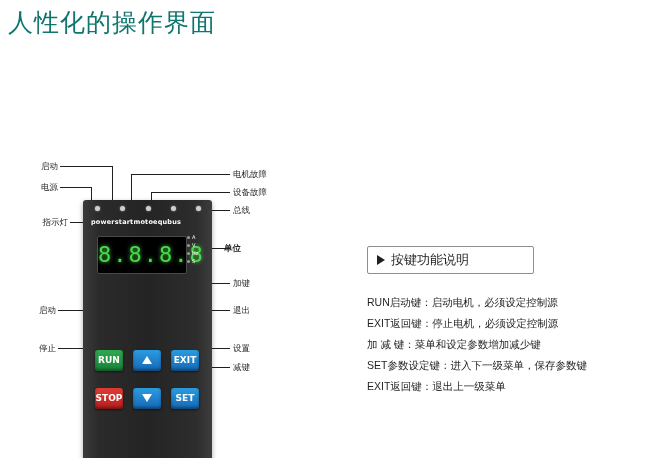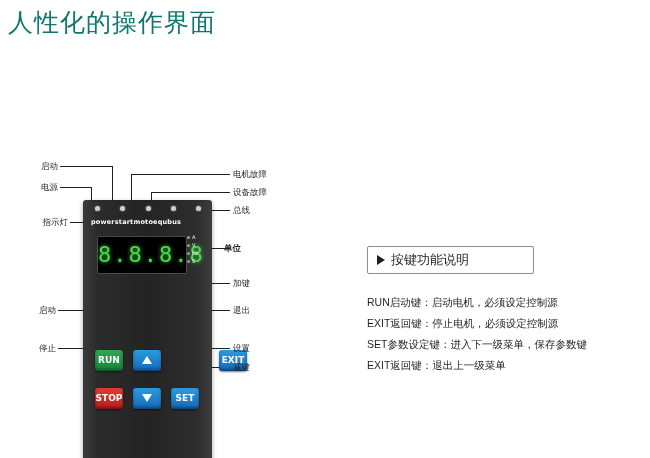--- a/index.html
+++ b/index.html
@@ -132,21 +132,21 @@
     font-size: 9px;
     font-weight: bold;
     text-align: center;
     line-height: 21px;
     box-shadow: inset 0 -2px 3px rgba(0,0,0,0.35), 0 1px 2px rgba(0,0,0,0.5);
   }
   .btn-run  { left: 12px;  top: 150px; background: linear-gradient(#2fa84f, #18823a); }
   .btn-stop { left: 12px;  top: 188px; background: linear-gradient(#e03b36, #b41f1c); }
   .btn-up   { left: 50px;  top: 150px; background: linear-gradient(#2a9ce0, #1668b5); }
   .btn-down { left: 50px;  top: 188px; background: linear-gradient(#2a9ce0, #1668b5); }
-  .btn-exit { left: 88px;  top: 150px; background: linear-gradient(#2a9ce0, #1668b5); margin-left: 48px; }
+  .btn-exit { left: 88px;  top: 150px; background: linear-gradient(#2a9ce0, #1668b5); }
   .btn-set  { left: 88px;  top: 188px; background: linear-gradient(#2a9ce0, #1668b5); }
   .arrow-up, .arrow-down {
     width: 0; height: 0;
     margin: 6px auto 0 auto;
     border-left: 5px solid transparent;
     border-right: 5px solid transparent;
   }
   .arrow-up { border-bottom: 8px solid #ffffff; }
   .arrow-down { border-top: 8px solid #ffffff; }
 
@@ -306,18 +306,19 @@
   <div class="callout right" style="left:233px; top:292px;">减键</div>
 
   <div class="info-box">
     <div class="info-head">
       <span class="tri"></span>
       <span class="ttl">按键功能说明</span>
     </div>
     <div class="info-list">
       <div>RUN启动键：启动电机，必须设定控制源</div>
       <div>EXIT返回键：停止电机，必须设定控制源</div>
+      <div>加 减 键：菜单和设定参数增加减少键</div>
       <div>SET参数设定键：进入下一级菜单，保存参数键</div>
       <div>EXIT返回键：退出上一级菜单</div>
     </div>
   </div>
 
 </div>
 
 </body></html>

